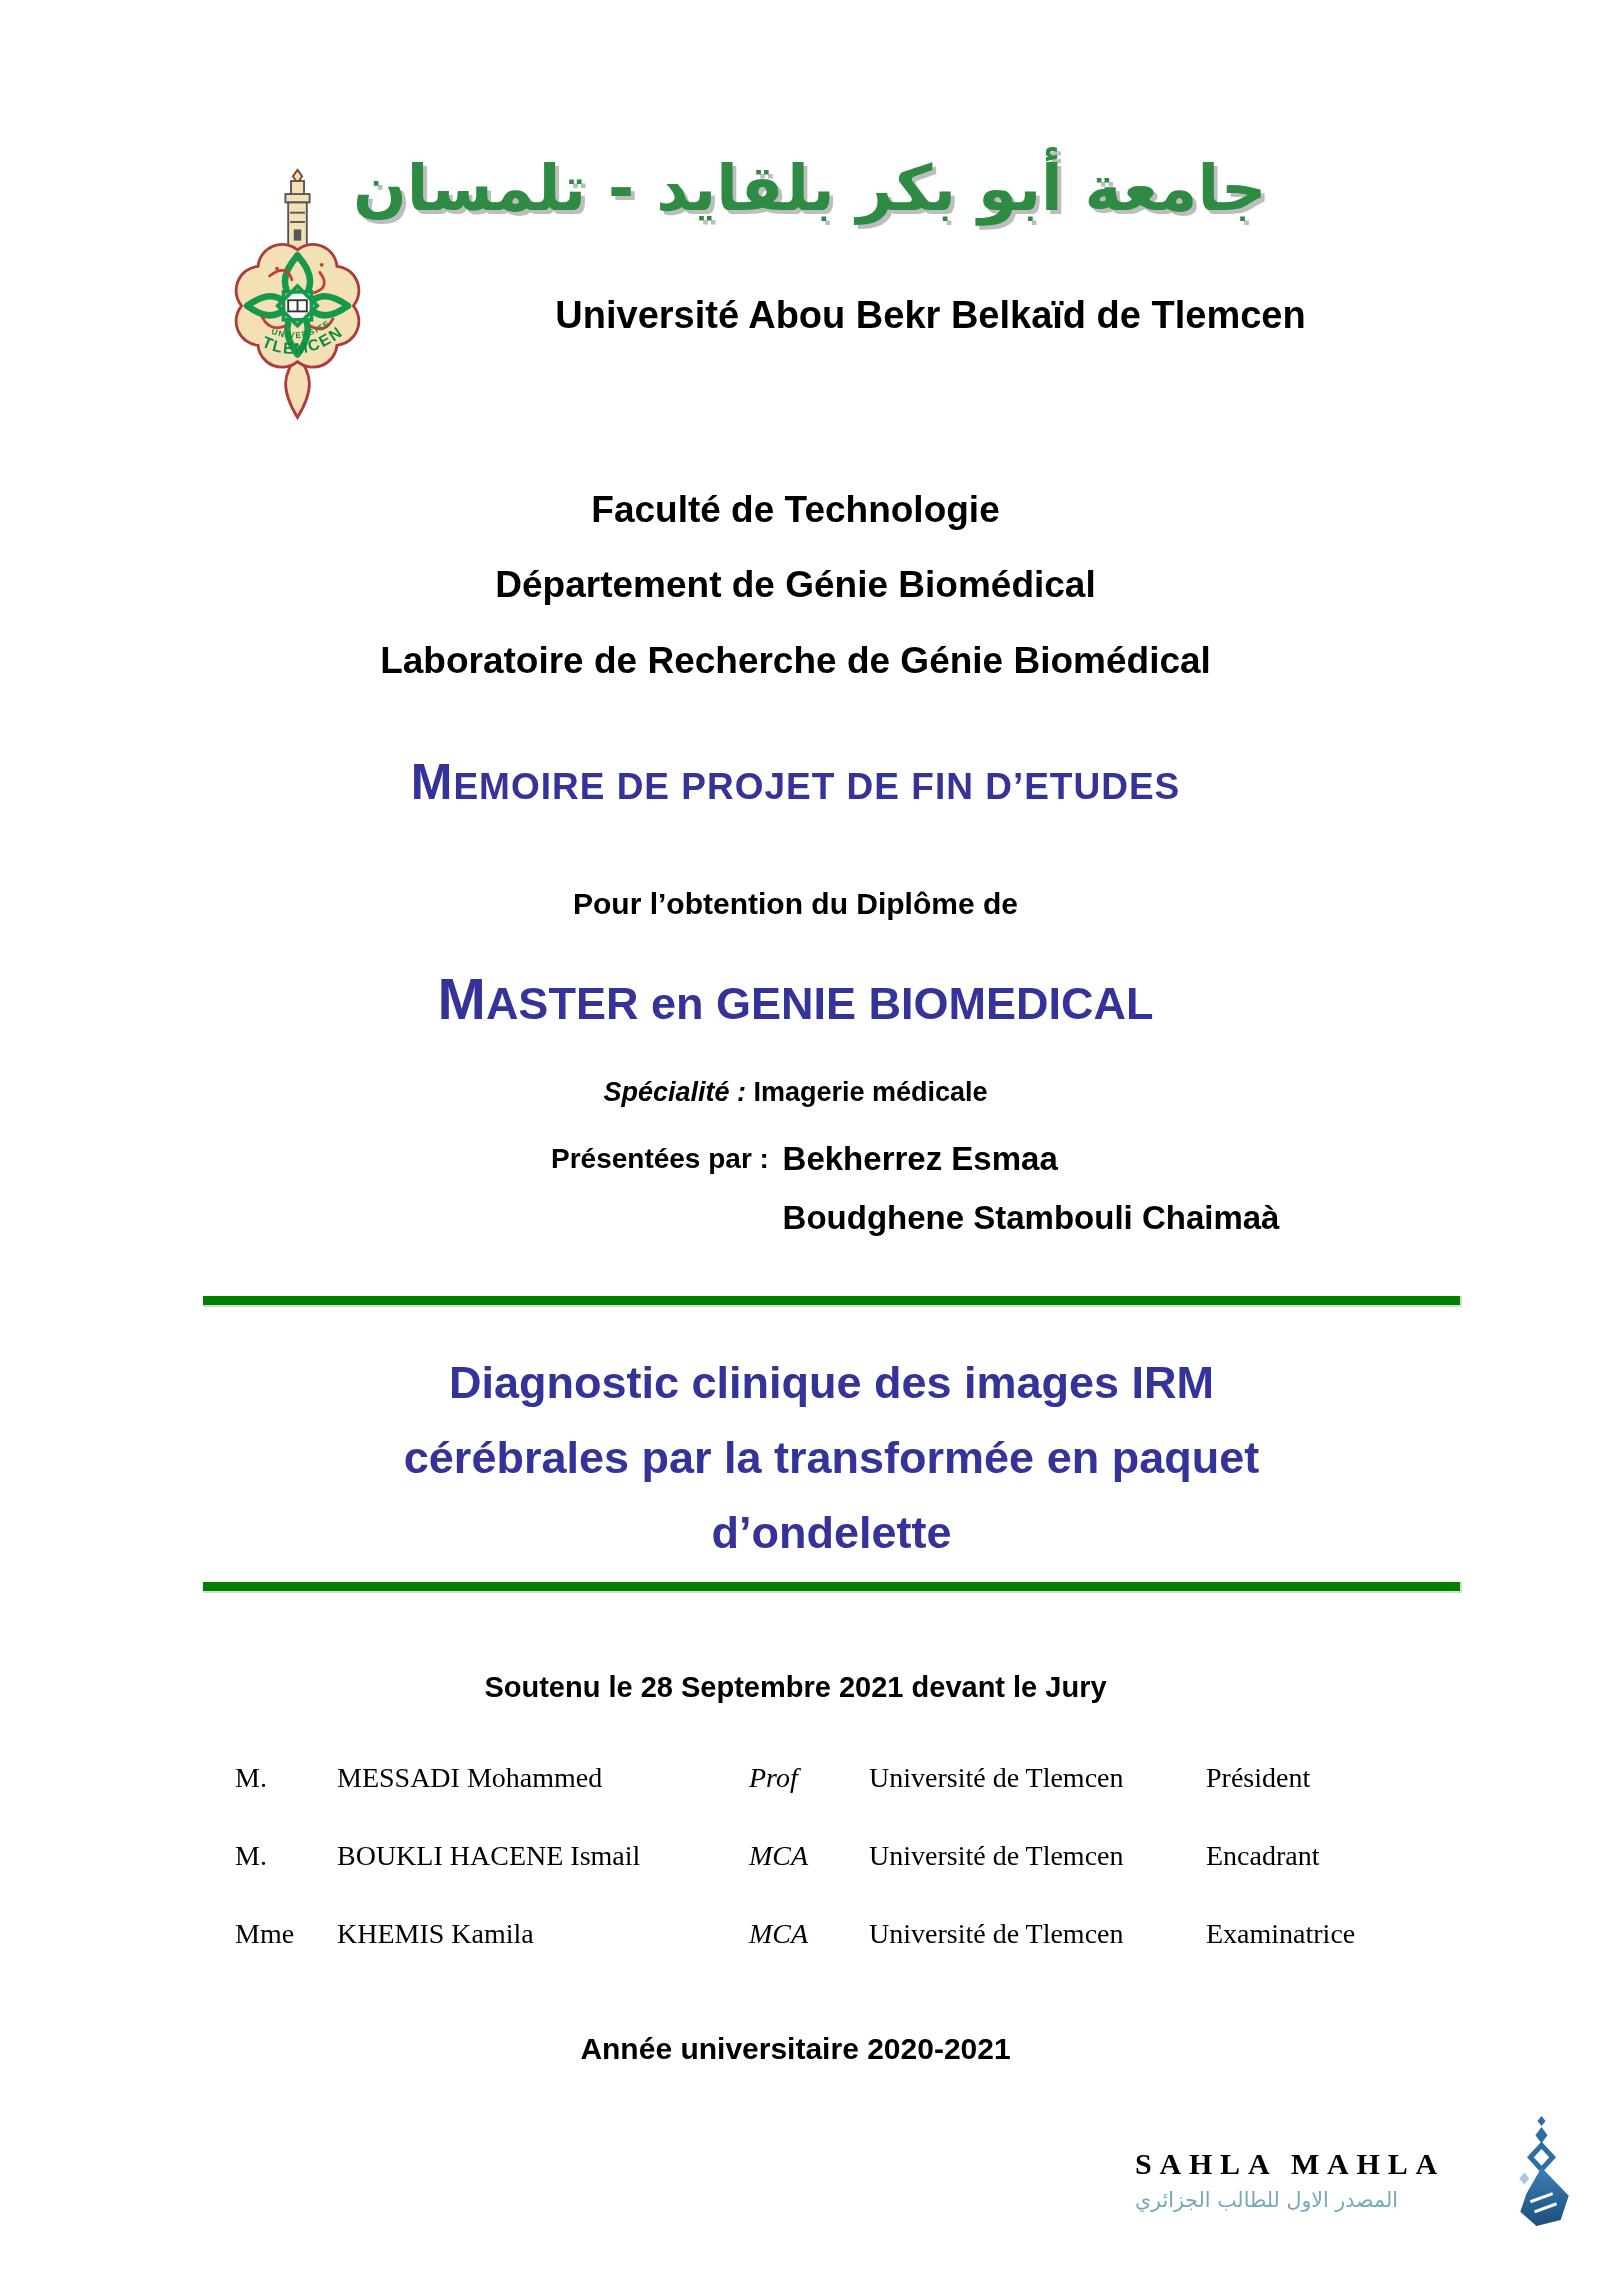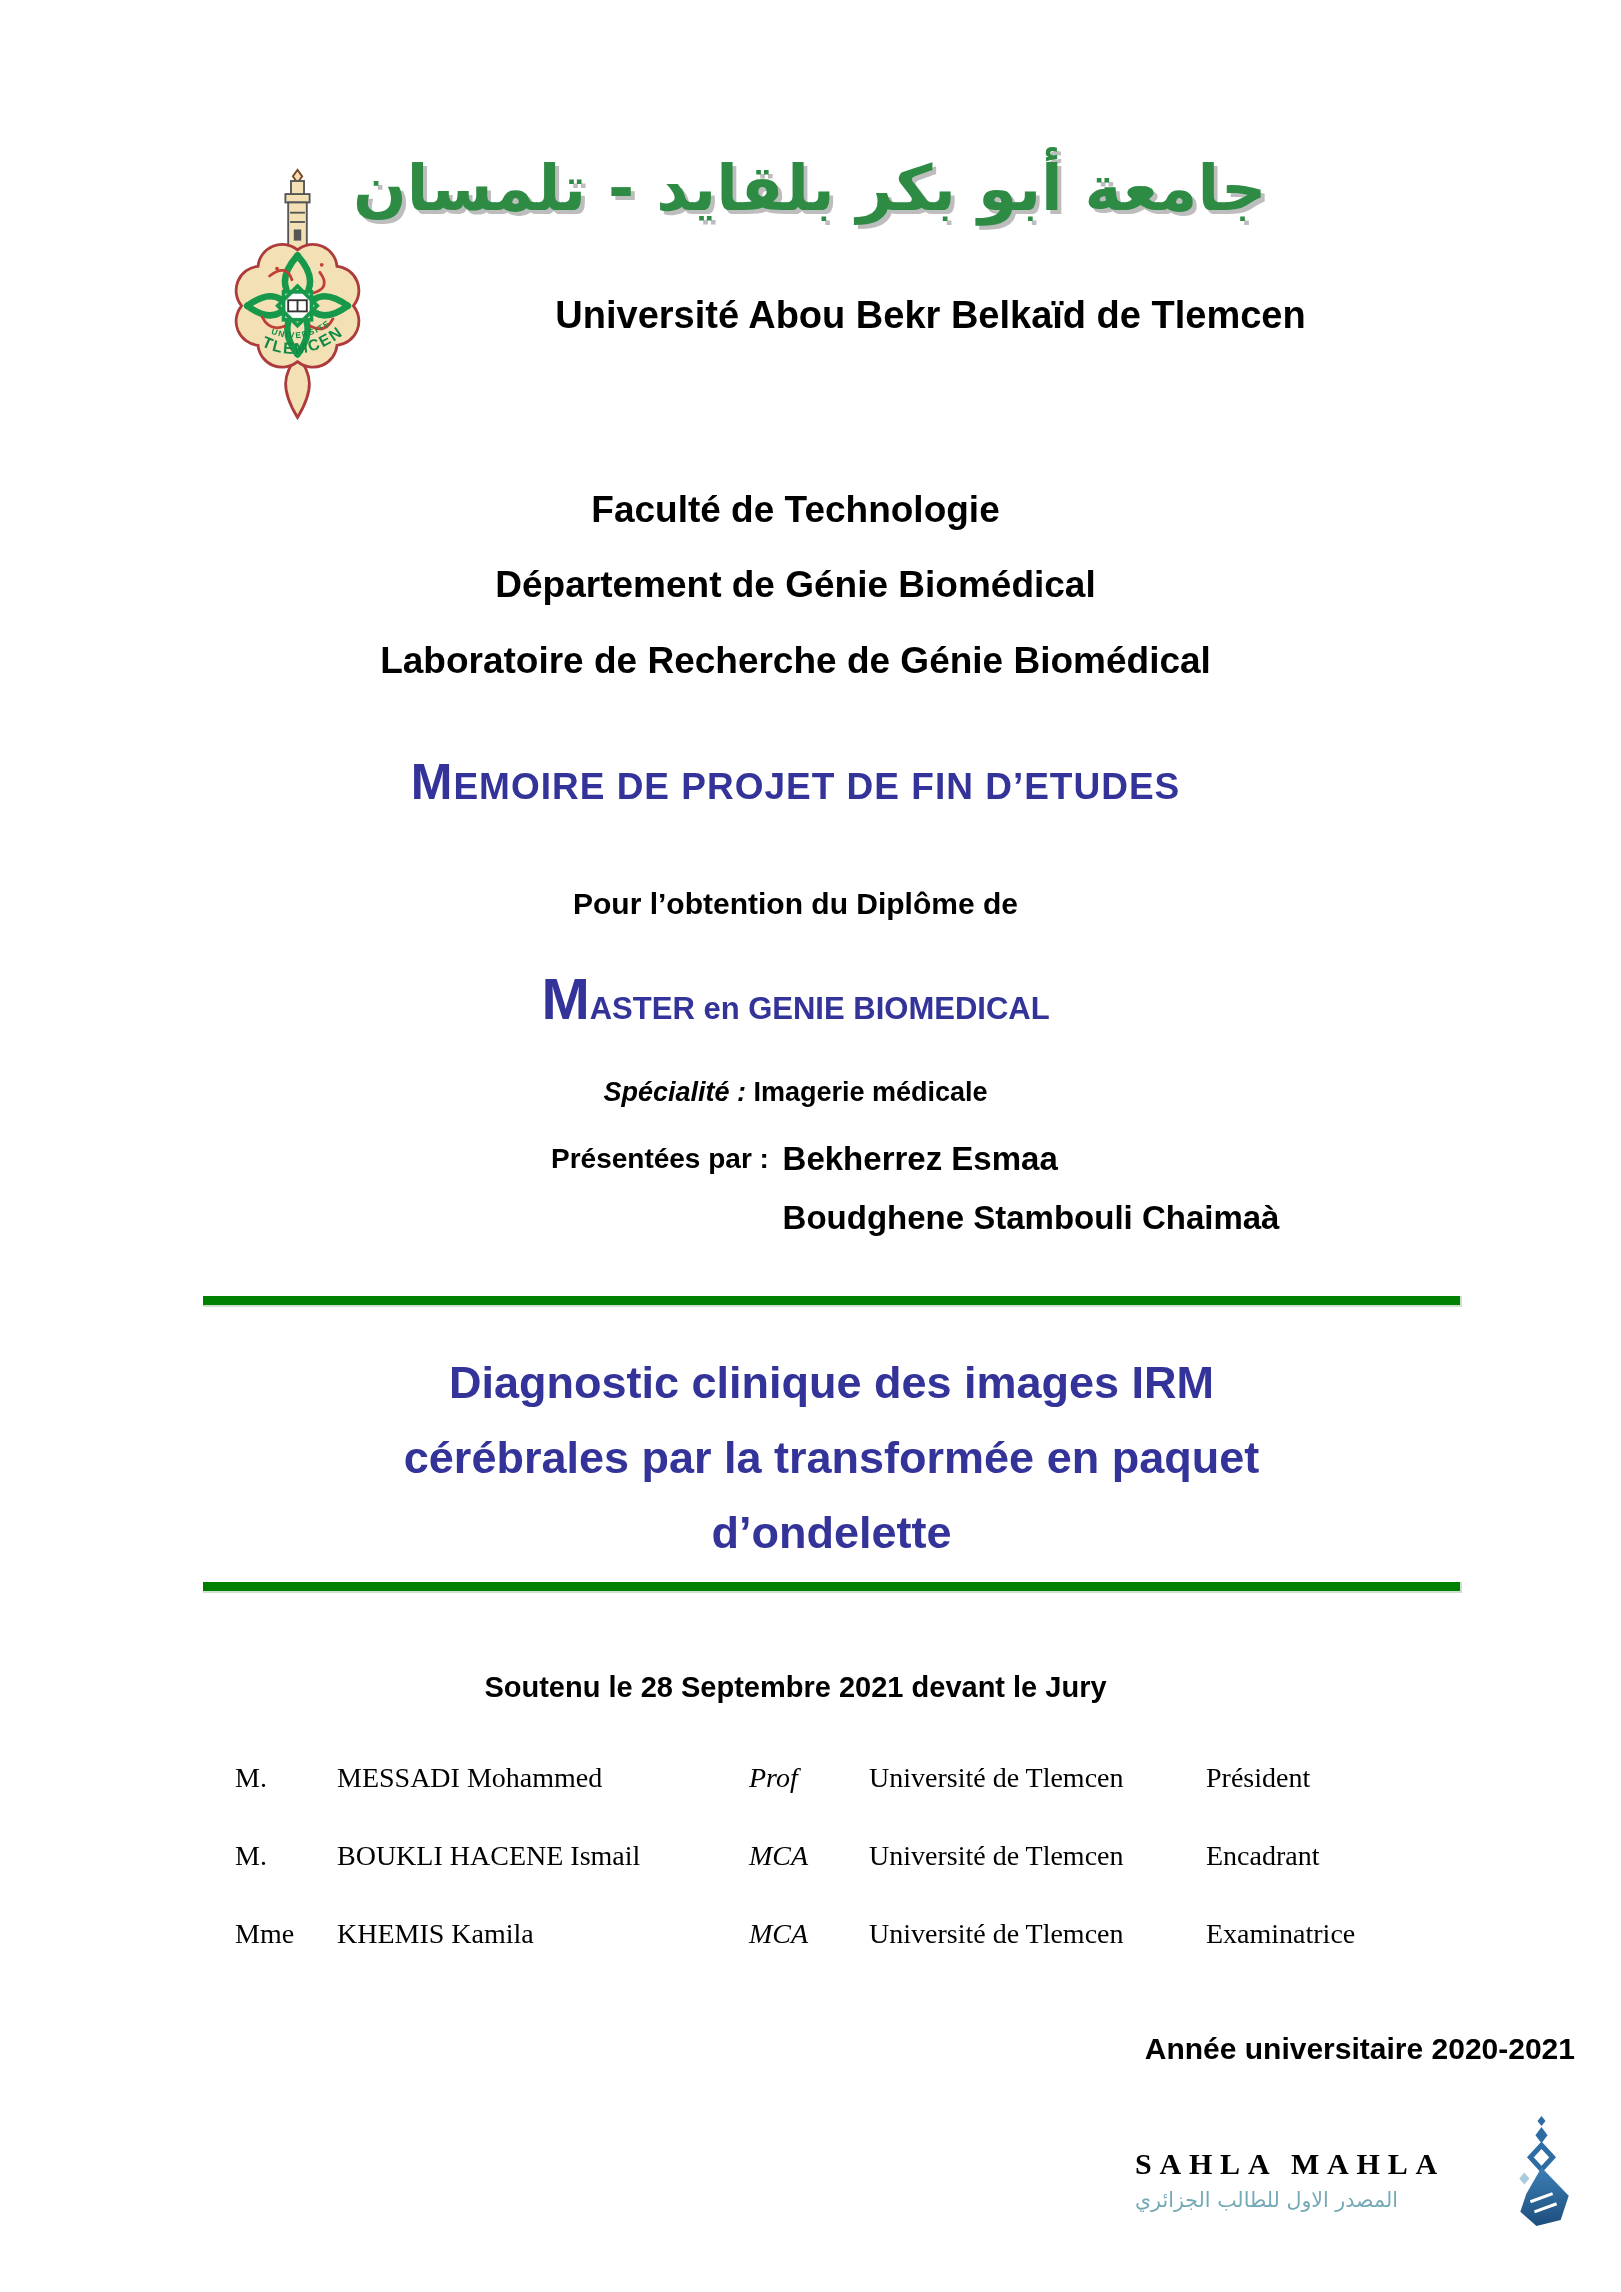--- a/index.html
+++ b/index.html
@@ -29,21 +29,21 @@
   
   .line{position:absolute;left:16px;width:1559px;text-align:center;margin-top:32px;}
   .faculty{top:457px;font-size:37px;font-weight:bold;}
   .department{top:532px;font-size:37px;font-weight:bold;}
   .laboratory{top:608px;font-size:37px;font-weight:bold;}
   .memoire{
     top:721px;font-size:37px;font-weight:bold;color:#333399;letter-spacing:1px;
   }
   .memoire::first-letter{font-size:50px;}
   .obtention{top:855px;font-size:30px;font-weight:bold;}
-  .master{top:933px;font-size:31px;font-weight:bold;color:#333399;}
+  .master{top:933px;font-size:45px;font-weight:bold;color:#333399;}
   .master::first-letter{font-size:58px;}
   .specialty{top:1045px;font-size:27px;font-weight:bold;}
   .specialty .spec-label{font-style:italic;}
   
   .authors{
     position:absolute;left:551px;top:1137px;
     display:flex;align-items:flex-start;gap:13.7px;
   }
   .authors-label{font-size:28px;font-weight:bold;line-height:43px;white-space:nowrap;}
   .authors-names{display:flex;flex-direction:column;gap:15.7px;}
@@ -68,21 +68,21 @@
     position:absolute;left:235px;top:1753px;width:1235px;
     font-family:"Liberation Serif", serif;font-size:28px;
   }
   .jury-row{
     display:grid;
     grid-template-columns:102px 412px 120px 337px auto;
     line-height:49px;margin-bottom:29px;
   }
   .jury-grade{font-style:italic;}
   
-  .annee{top:2000px;font-size:30px;font-weight:bold;text-align:right;}
+  .annee{top:2000px;font-size:30px;font-weight:bold;}
   .watermark{position:absolute;left:1135px;top:2147px;width:431px;}
   .wm-brand{
     font-family:"Liberation Serif", serif;
     font-size:30px;font-weight:bold;letter-spacing:7.8px;
     color:#000000;white-space:nowrap;
   }
   .wm-tagline{
     direction:rtl;text-align:left;
     font-family:"DejaVu Sans", sans-serif;
     font-size:20.6px;color:#74a9b6;margin-top:7px;white-space:nowrap;

